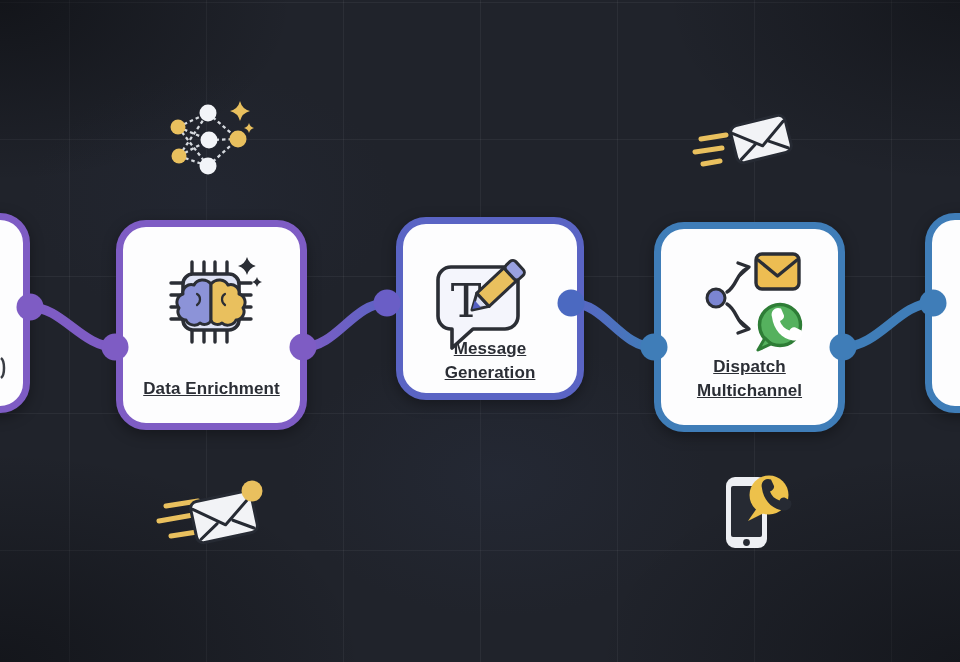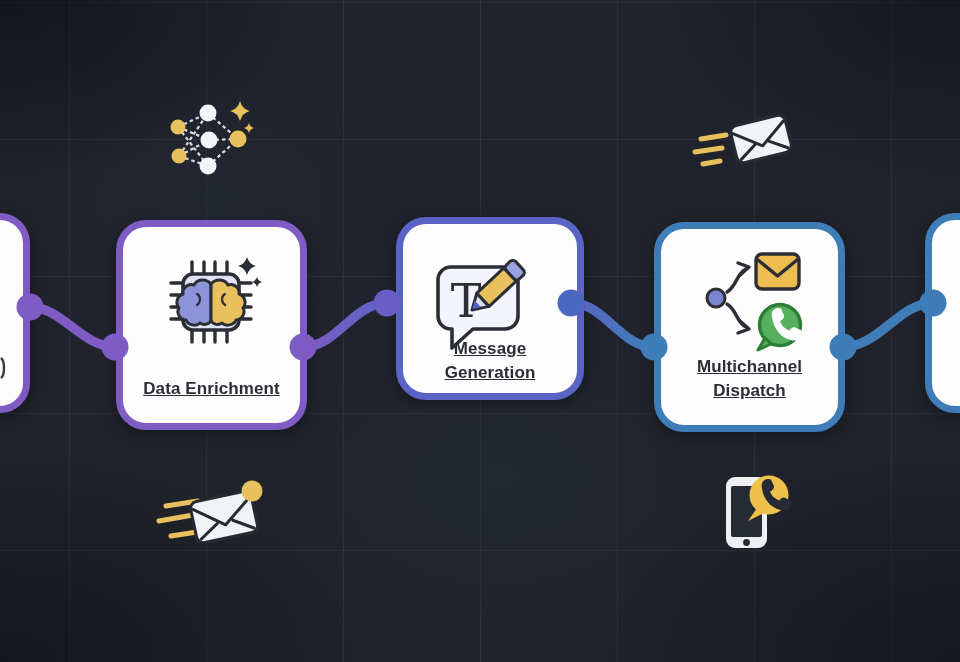--- a/index.html
+++ b/index.html
@@ -44,22 +44,22 @@
 
 <div class="card" style="left:396px;top:217px;width:188px;height:183px;border-color:#5a64c4">
   <div class="label" style="bottom:8px">
     <div>Message</div>
     <div>Generation</div>
   </div>
 </div>
 
 <div class="card" style="left:654px;top:222px;width:191px;height:210px;border-color:#3f7db8">
   <div class="label" style="bottom:22px">
+    <div>Dispatch</div>
     <div>Multichannel</div>
-    <div>Dispatch</div>
   </div>
 </div>
 
 <div class="card" style="left:925px;top:213px;width:96px;height:200px;border-color:#3f7db8"></div>
 
 <svg class="overlay" width="960" height="662" viewBox="0 0 960 662">
   <defs>
     <linearGradient id="ge2" gradientUnits="userSpaceOnUse" x1="303" y1="0" x2="387" y2="0">
       <stop offset="0" stop-color="#7e5cc4"></stop>
         <stop offset="1" stop-color="#5a64c4"></stop>

